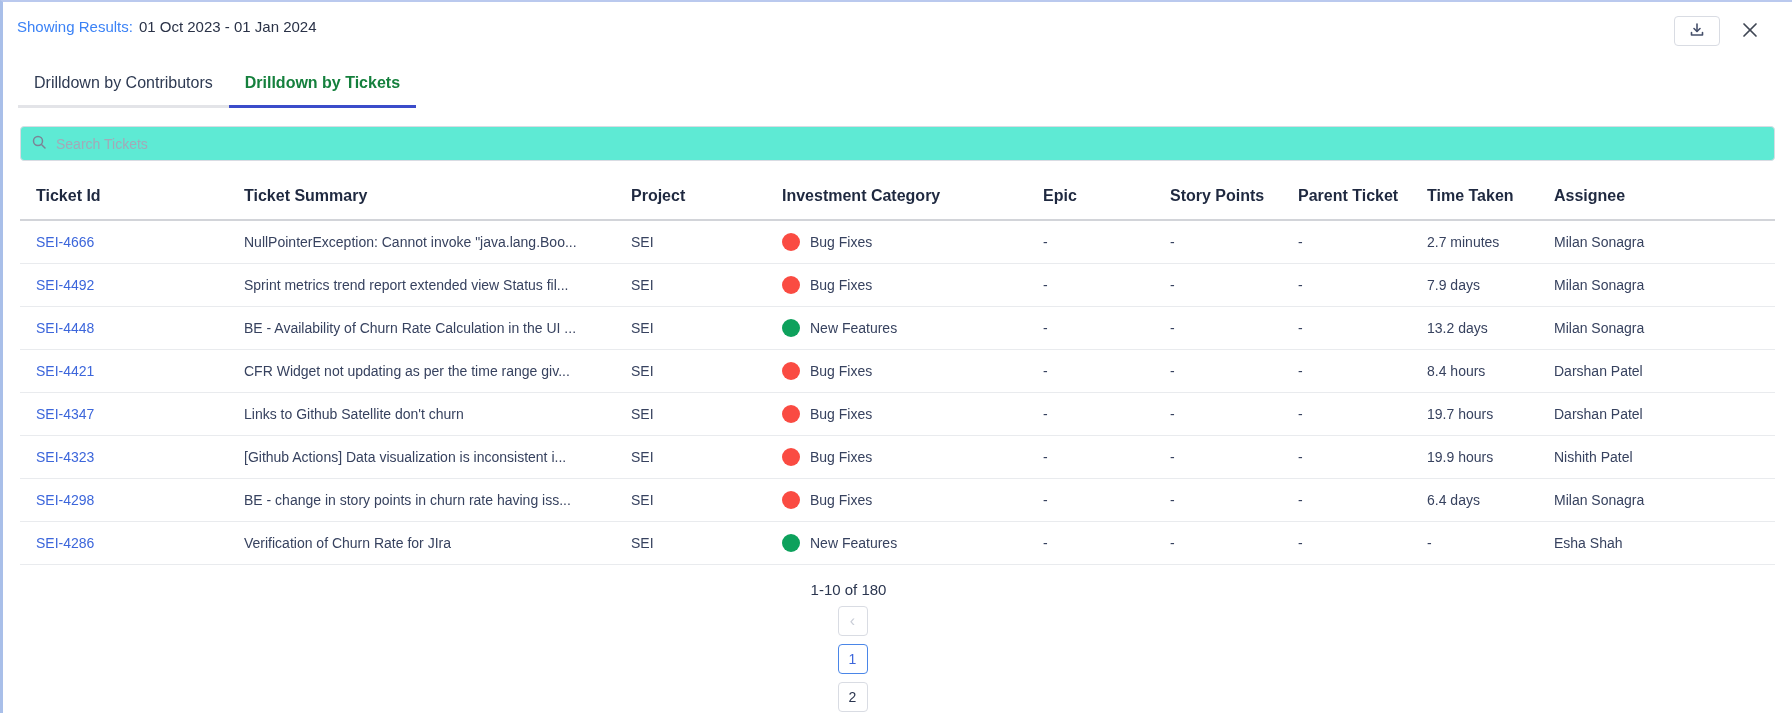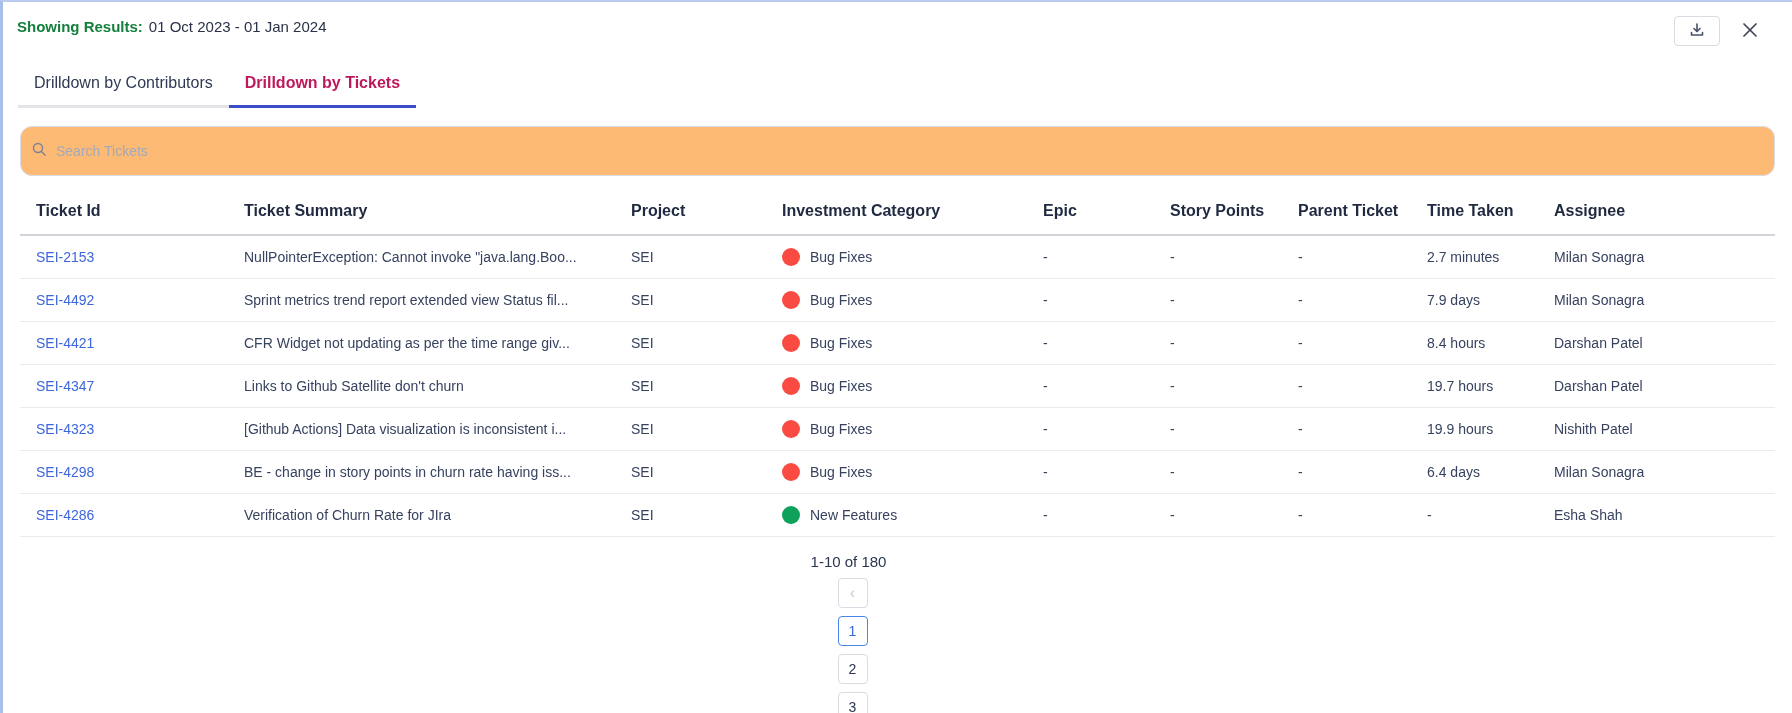--- a/index.html
+++ b/index.html
@@ -4,37 +4,37 @@
 <style>
   * { margin:0; padding:0; box-sizing:border-box; }
   html,body { width:1792px; height:713px; background:#fff; overflow:hidden;
               font-family:"Liberation Sans", sans-serif; }
   .panel { width:1792px; height:713px; background:#fff;
            border-left:3px solid #a9bfe9; border-top:2px solid #bac9ee; }
 
   
   .topbar { display:flex; align-items:flex-start; padding:14px 30px 0 14px; height:48px; }
   .results { font-size:15px; color:#2a3247; padding-top:2px; }
-  .results b { color:#15803d; font-weight:700; margin-right:6px;margin-top:35px; }
+  .results b { color:#3b82f6; font-weight:400; margin-right:6px;margin-top:35px; }
   .actions { margin-left:auto; display:flex; align-items:center; gap:18px; }
   .dl-btn { width:46px; height:30px; border:1px solid #d9dce3; border-radius:4px;
             background:#fff; display:flex; align-items:center; justify-content:center; cursor:pointer; }
   .close-btn { width:24px; height:24px; background:none; border:none; display:flex;
                align-items:center; justify-content:center; cursor:pointer; }
 
   
   .tabs { display:flex; padding-left:15px; margin-top:24px; }
   .tab { font-size:16px; color:#2e3a52; padding:0 16px 13px 16px; cursor:pointer;
          border-bottom:3px solid #e3e4e8; white-space:nowrap; }
-  .tab.active { color:#be185d; font-weight:700; border-bottom-color:#3b4cca; }
+  .tab.active { color:#15803d; font-weight:700; border-bottom-color:#3b4cca; }
 
   
   .content { padding:0 17px; }
-  .searchbox { margin-top:18px; height:50px; border:1px solid #d9dce3; border-radius:12px;
-               display:flex; align-items:center; padding:0 10px; background:#fdba74; }
+  .searchbox { margin-top:18px; height:35px; border:1px solid #d9dce3; border-radius:4px;
+               display:flex; align-items:center; padding:0 10px; background:#5eead4; }
   .searchbox svg { flex:0 0 auto; margin-right:9px; }
   .searchbox input { border:none; outline:none; flex:1; font-size:14px; color:#2f3b58;
                      font-family:"Liberation Sans", sans-serif; background:transparent; }
   .searchbox input::placeholder { color:#a3a9b8; }
 
   
   table { width:100%; border-collapse:collapse; table-layout:fixed; margin-top:0; }
   col.c1{width:224px} col.c2{width:387px} col.c3{width:151px} col.c4{width:261px}
   col.c5{width:127px} col.c6{width:128px} col.c7{width:129px} col.c8{width:127px}
   th { text-align:left; font-size:16px; font-weight:700; color:#1f2940;
@@ -129,21 +129,21 @@
           <th>Investment Category</th>
           <th>Epic</th>
           <th>Story Points</th>
           <th>Parent Ticket</th>
           <th>Time Taken</th>
           <th>Assignee</th>
         </tr>
       </thead>
       <tbody>
           <tr>
-        <td><a class="ticket-link">SEI-2153</a></td>
+        <td><a class="ticket-link">SEI-4666</a></td>
         <td>NullPointerException: Cannot invoke "java.lang.Boo...</td>
         <td>SEI</td>
         <td>
           <span class="cat">
             <span class="dot" style="background: rgb(250, 75, 66);"></span>
             <span>Bug Fixes</span>
           </span>
         </td>
         <td>-</td>
         <td>-</td>
@@ -158,20 +158,36 @@
         <td>
           <span class="cat">
             <span class="dot" style="background: rgb(250, 75, 66);"></span>
             <span>Bug Fixes</span>
           </span>
         </td>
         <td>-</td>
         <td>-</td>
         <td>-</td>
         <td>7.9 days</td>
+        <td>Milan Sonagra</td>
+      </tr>
+          <tr>
+        <td><a class="ticket-link">SEI-4448</a></td>
+        <td>BE - Availability of Churn Rate Calculation in the UI ...</td>
+        <td>SEI</td>
+        <td>
+          <span class="cat">
+            <span class="dot" style="background: rgb(13, 161, 92);"></span>
+            <span>New Features</span>
+          </span>
+        </td>
+        <td>-</td>
+        <td>-</td>
+        <td>-</td>
+        <td>13.2 days</td>
         <td>Milan Sonagra</td>
       </tr>
           <tr>
         <td><a class="ticket-link">SEI-4421</a></td>
         <td>CFR Widget not updating as per the time range giv...</td>
         <td>SEI</td>
         <td>
           <span class="cat">
             <span class="dot" style="background: rgb(250, 75, 66);"></span>
             <span>Bug Fixes</span>

